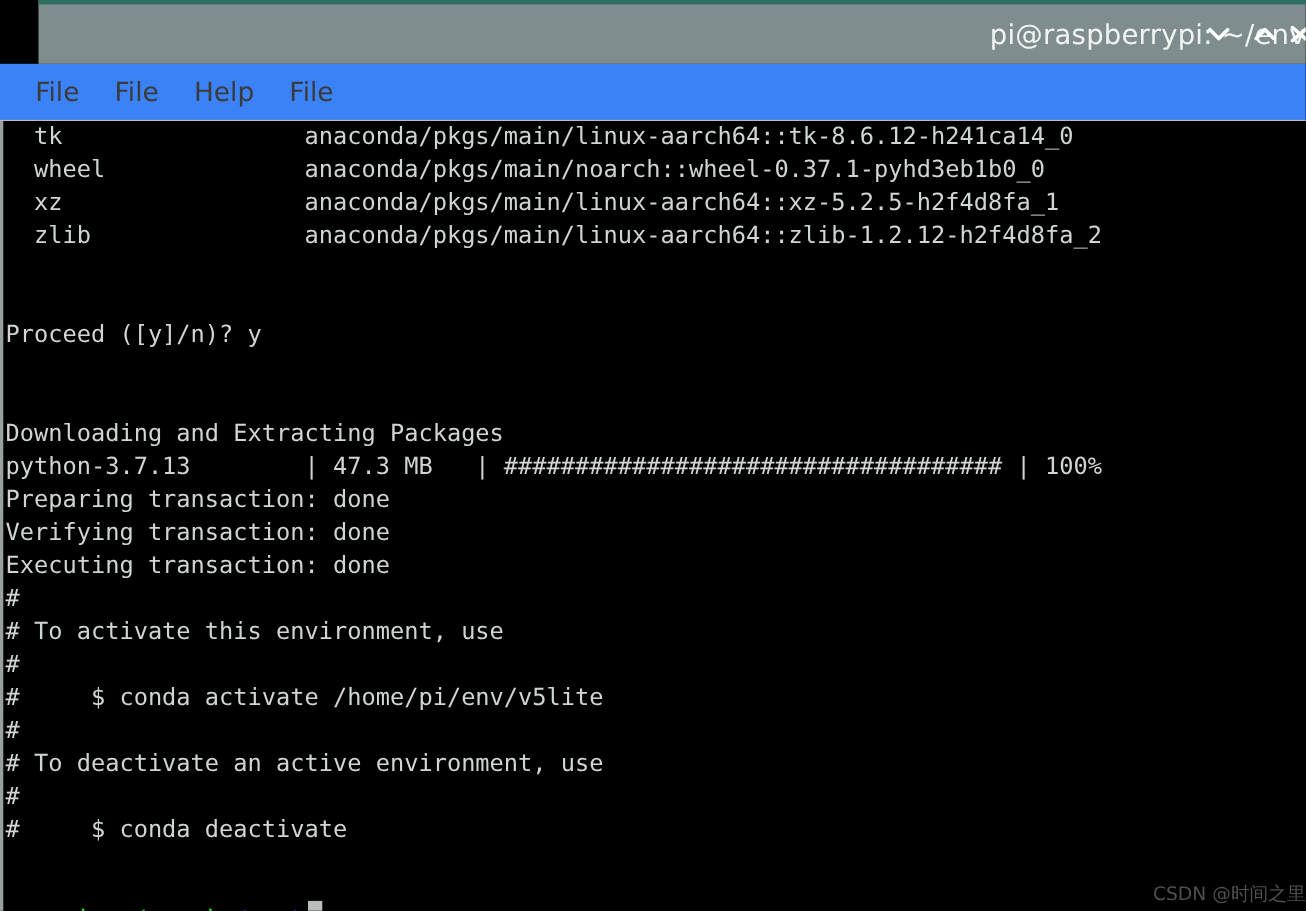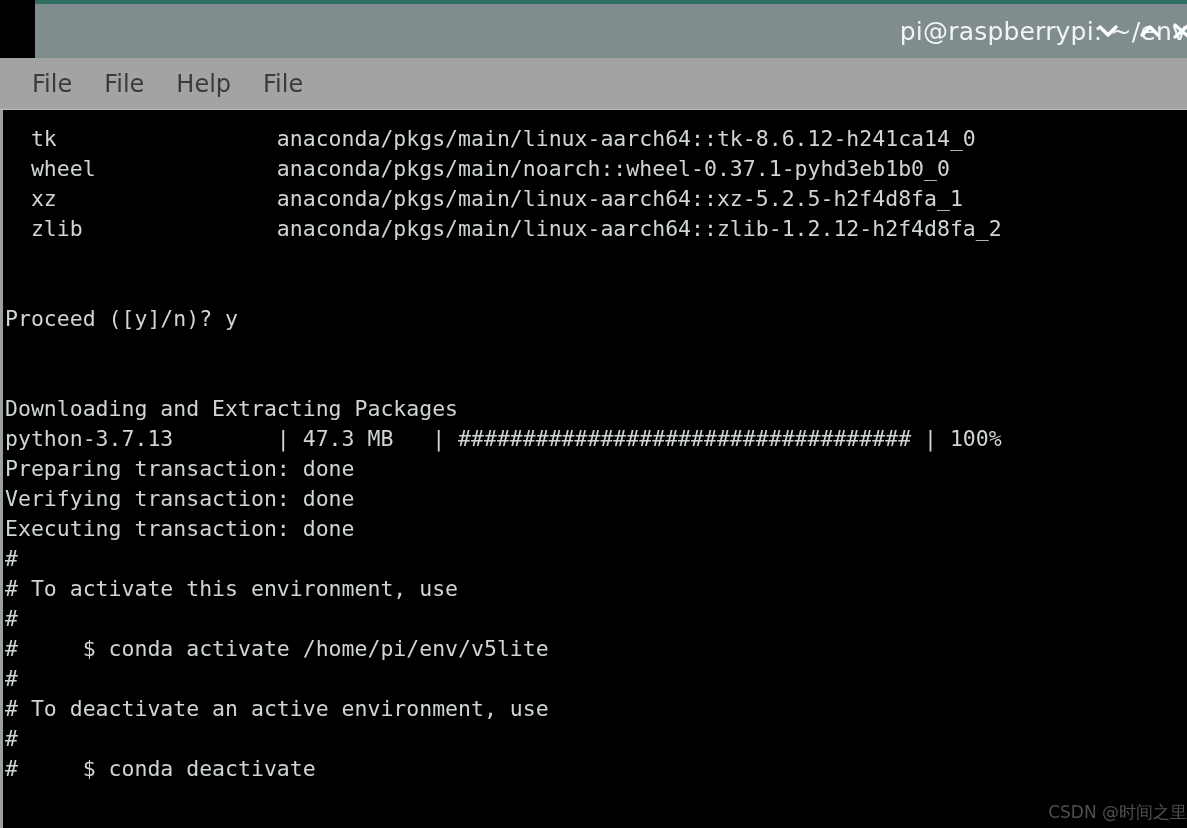--- a/index.html
+++ b/index.html
@@ -64,21 +64,21 @@
   .wc-btn svg { display: block; }
   #close-btn {
     width: 16px;
     overflow: hidden;
     justify-content: flex-start;
   }
 
   
   #menubar {
     height: 52px;
-    background: #a3a3a3;
+    background: #3b82f6;
     border-bottom: 1px solid #bdbdbd;
     box-sizing: border-box;
     display: flex;
     align-items: center;
     padding-left: 16px;
     flex: 0 0 auto;
   }
   .menu-item {
     font-family: "DejaVu Sans", sans-serif;
     font-size: 24px;
@@ -89,21 +89,21 @@
   }
 
   
   #terminal {
     flex: 1 1 auto;
     background: #000000;
     border-left: 3px solid #9aa0a0;
     box-sizing: border-box;
     position: relative;
     overflow: hidden;
-    padding-top: 14px;
+    padding-top: 0;
   }
   #term-lines {
     font-family: "DejaVu Sans Mono", monospace;
     font-size: 21.5px;
     line-height: 30px;
     white-space: pre;
     color: #cfd4d4;
     padding-left: 2px;
   }
   .line {

